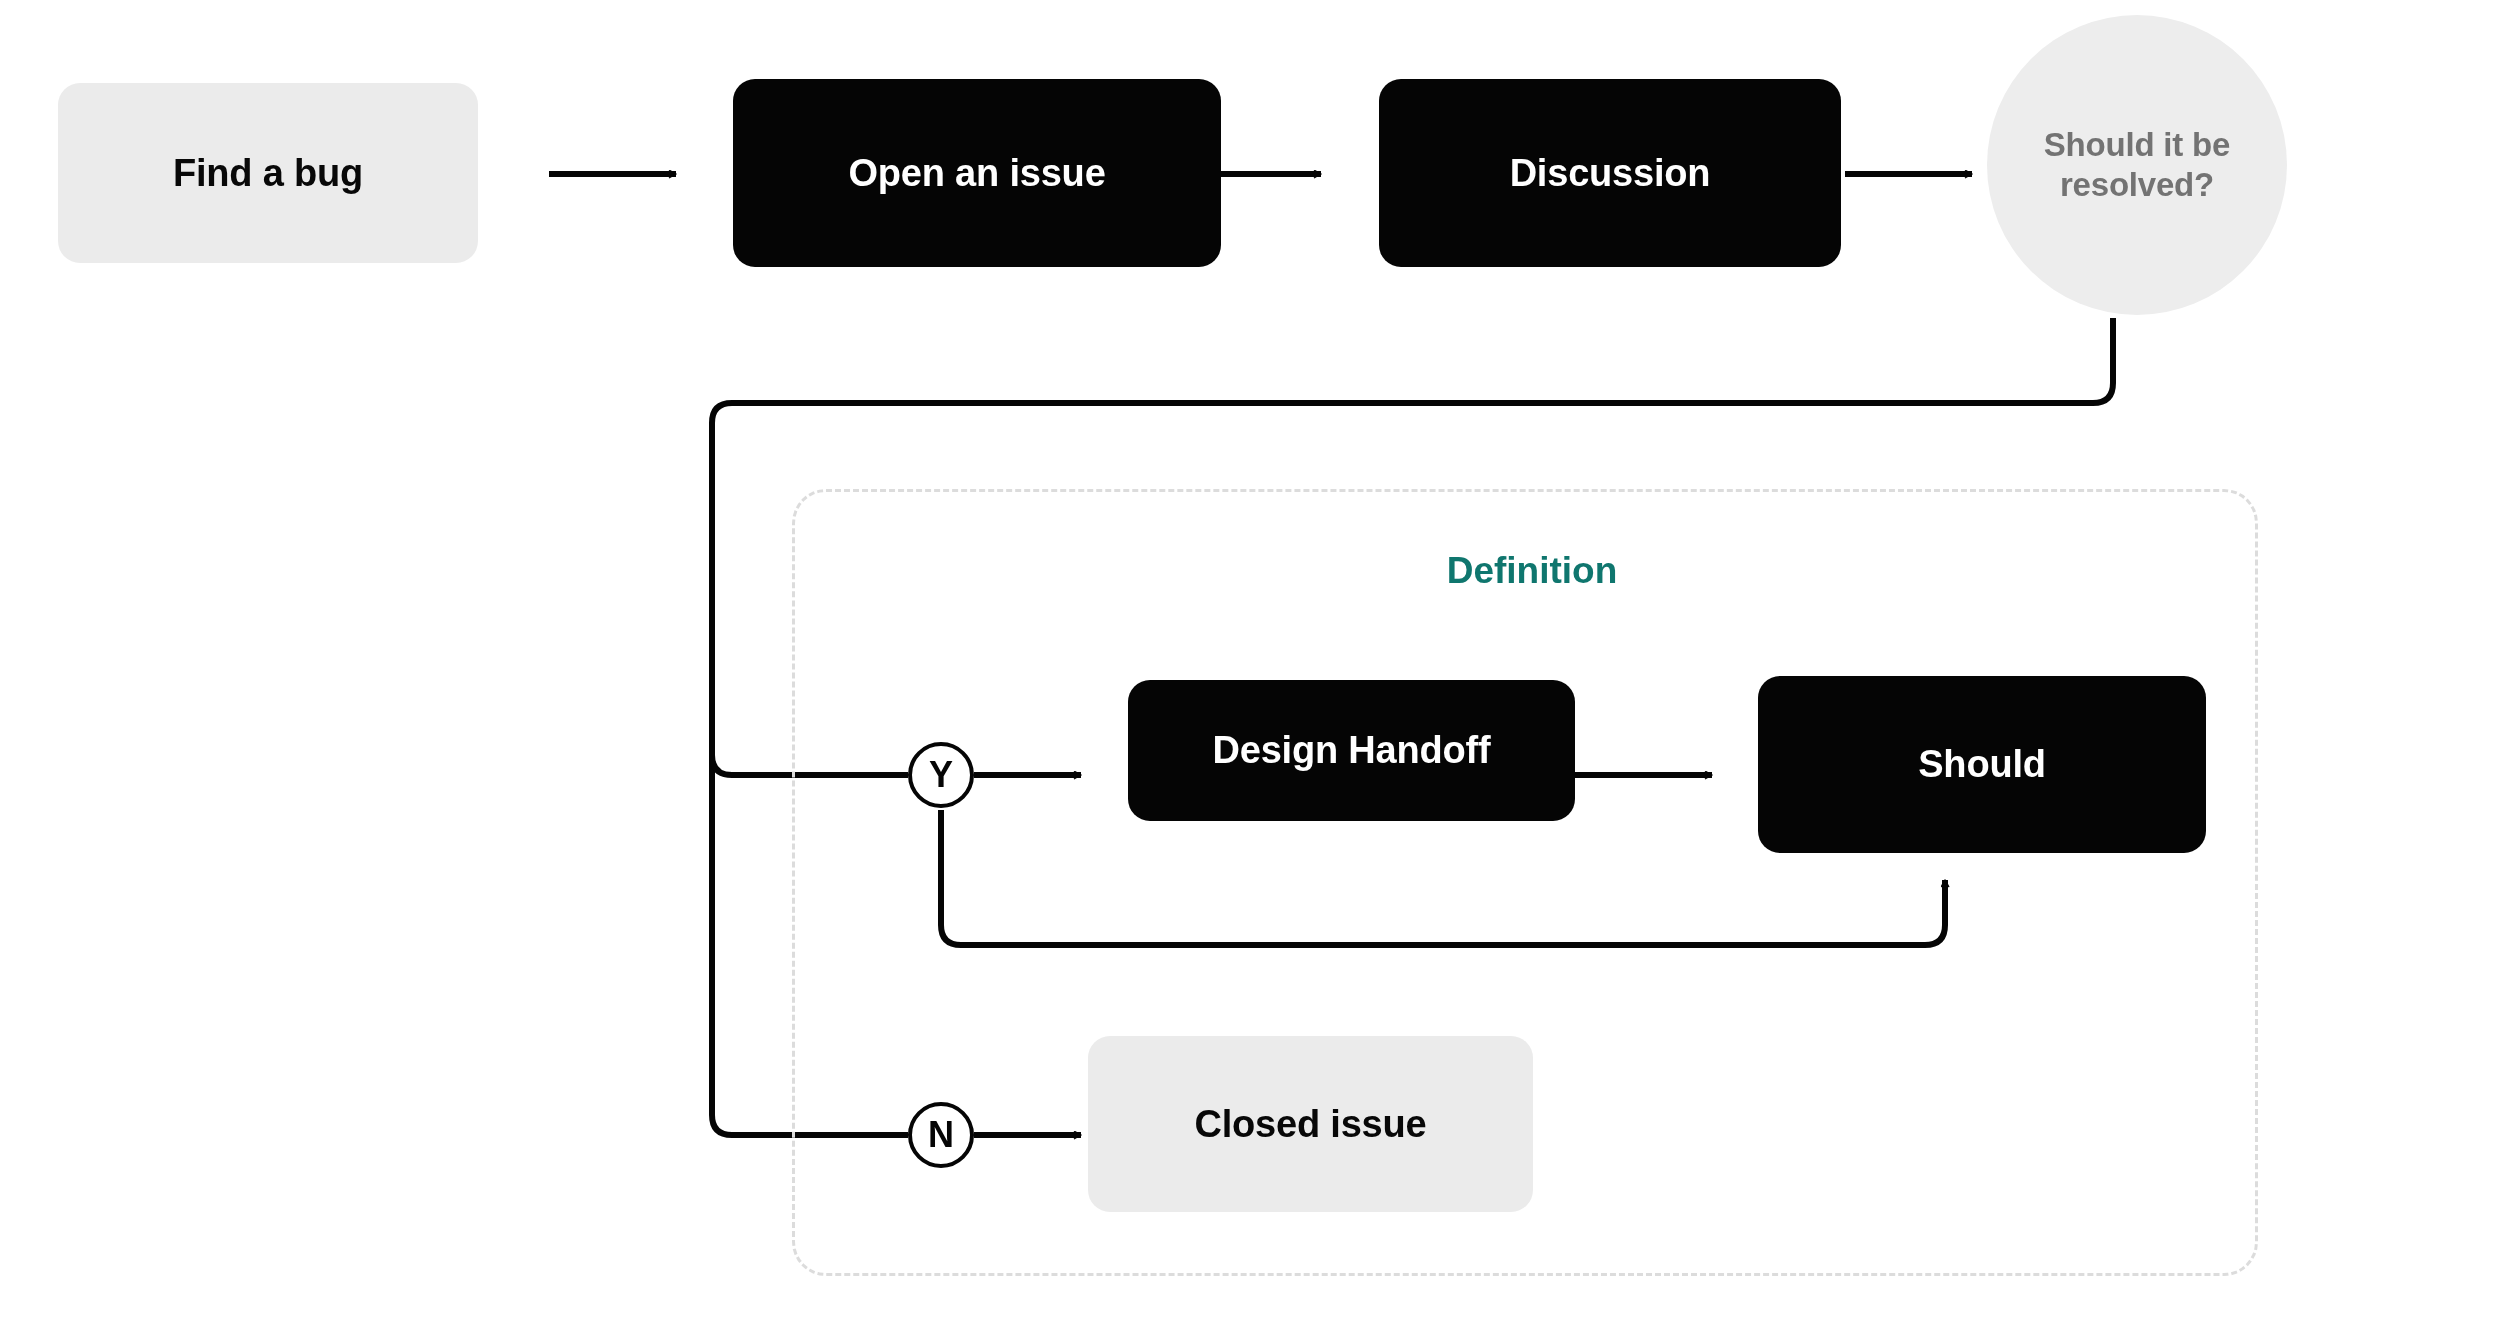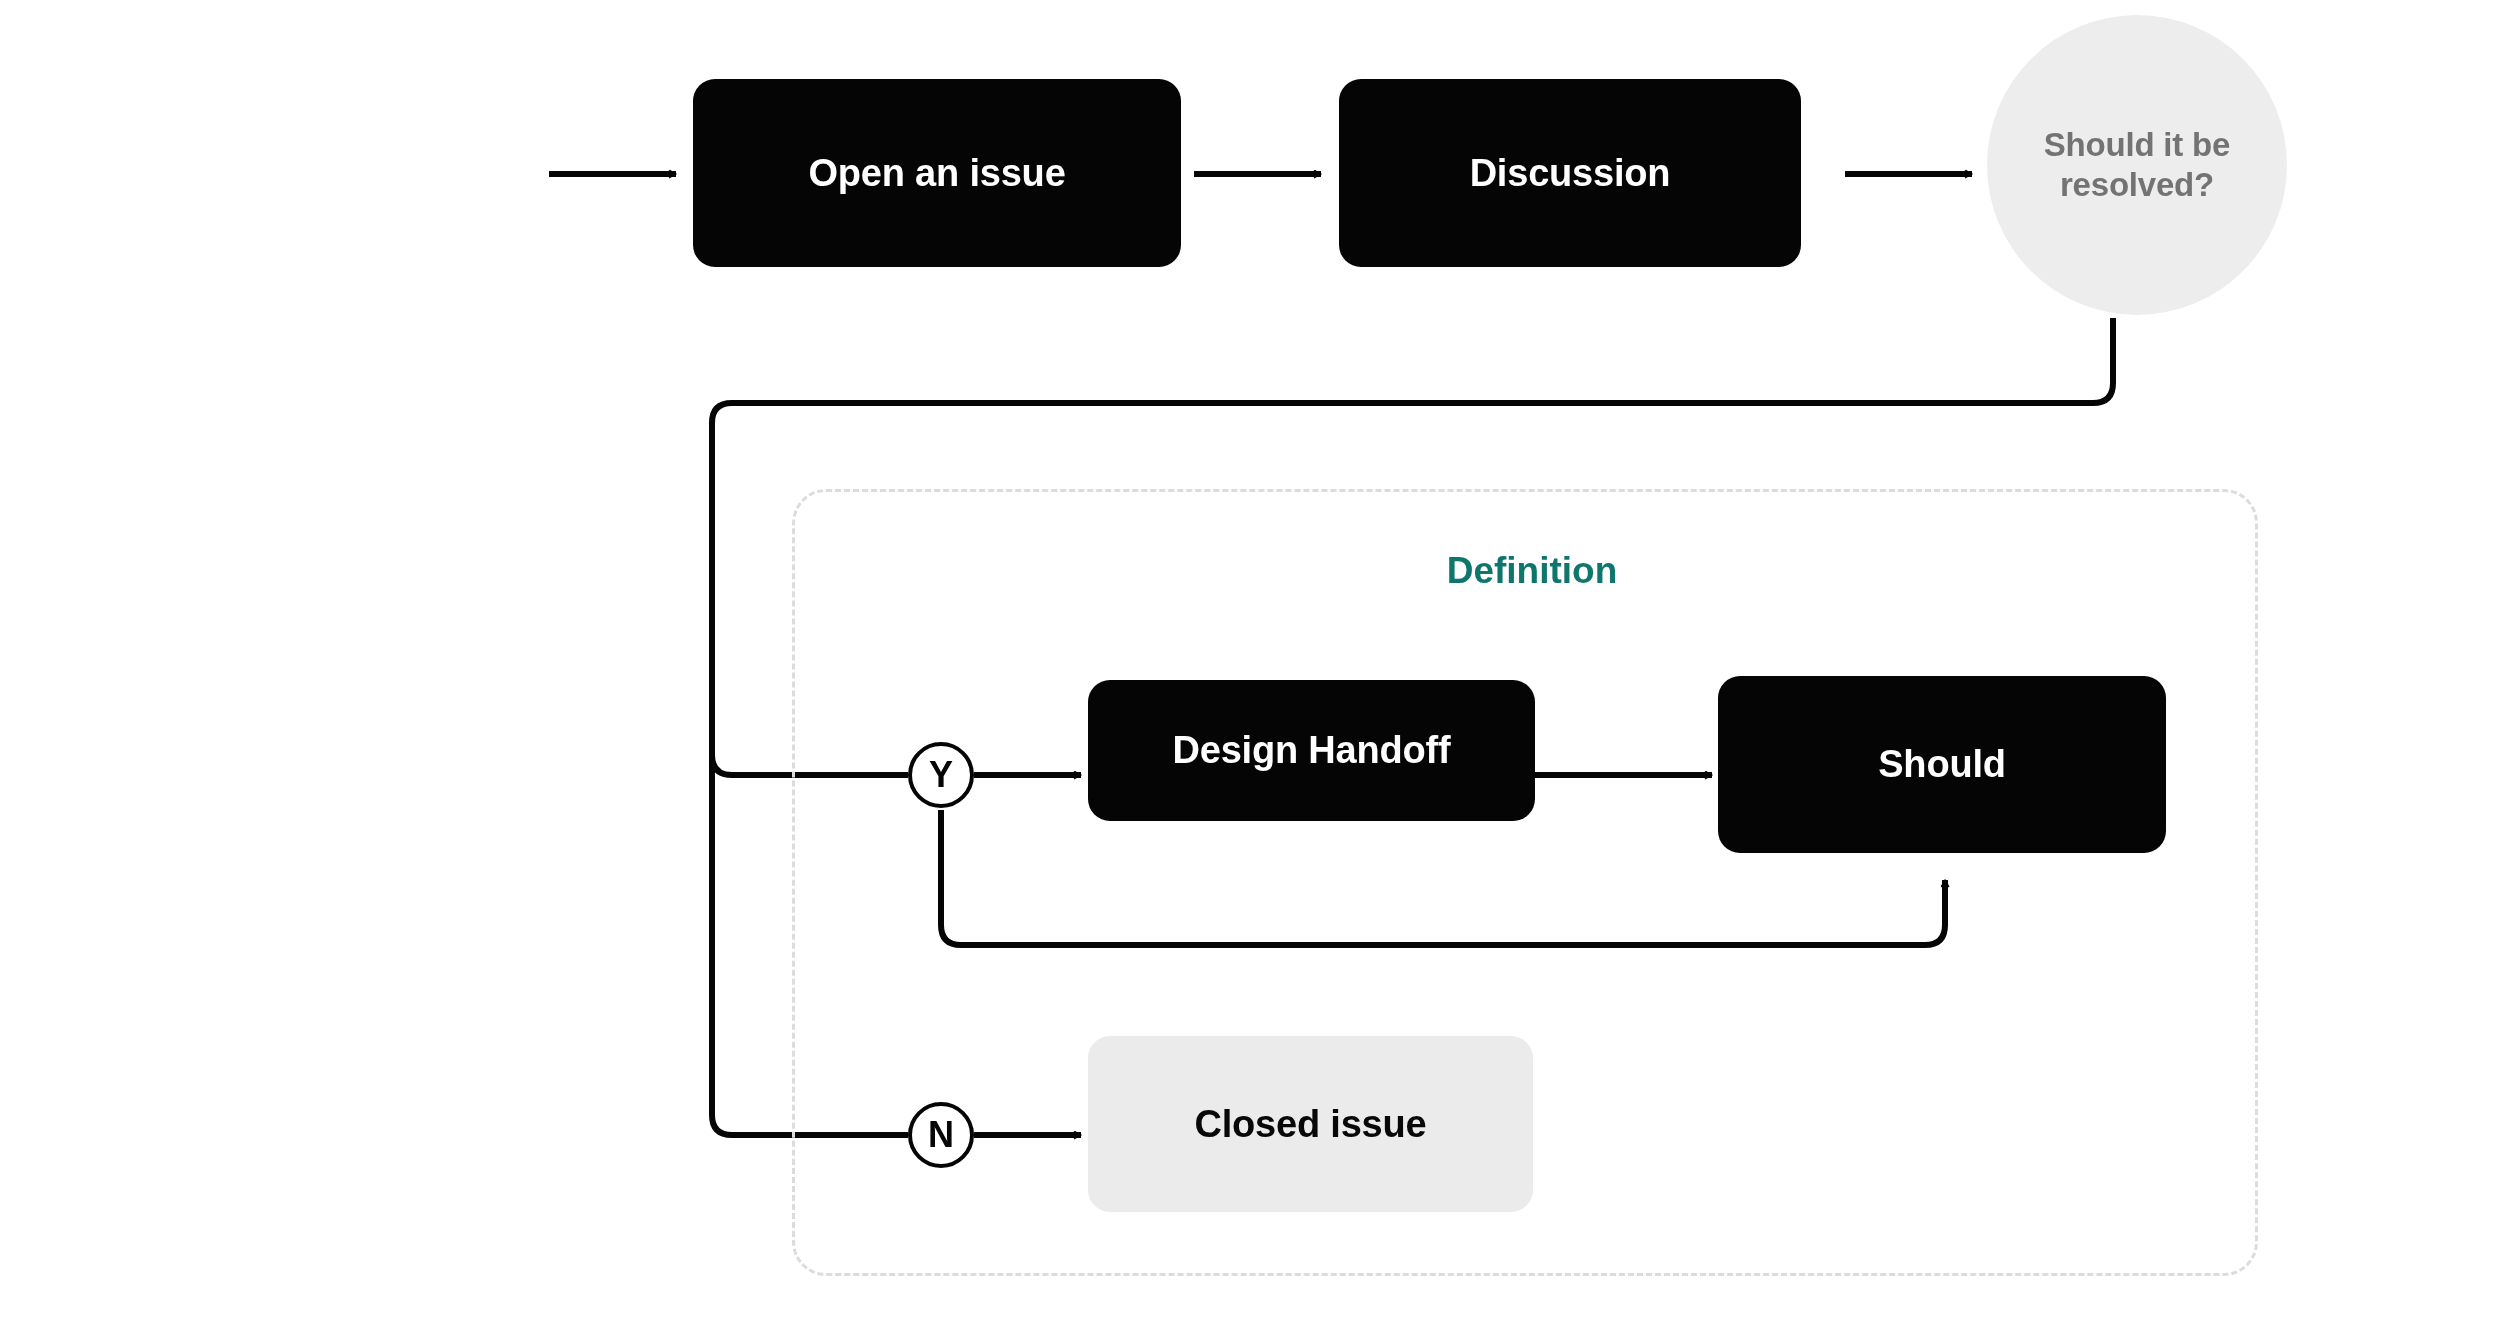--- a/index.html
+++ b/index.html
@@ -35,20 +35,21 @@
     text-align: center;
     box-sizing: border-box;
     font-weight: bold;
     letter-spacing: -0.2px;
     line-height: 1.22;
   }
   .node-dark {
     background: #050505;
     color: #ffffff;
     border-radius: 22px;
+    margin-left: 40px;
   }
   .node-light {
     background: #ebebeb;
     color: #080808;
     border-radius: 22px;
   }
   .node-circle {
     background: #ededed;
     color: #737373;
     border-radius: 50%;
@@ -127,20 +128,23 @@
                L 1945 880" marker-end="url(#arrow)"></path>
 
       <path d="M 974 1135 L 1081 1135" marker-end="url(#arrow)"></path>
     </g>
   </svg>
 
   <div class="group-box" style="left:792px; top:489px; width:1466px; height:787px;"></div>
 
   <div class="group-title" style="left:1292px; top:550px; width:480px; font-size:37px;">Definition</div>
 
+  <div class="node node-light" style="left:58px; top:83px; width:420px; height:180px; font-size:38px;">
+    <span>Find a bug</span>
+  </div>
 
   <div class="node node-dark" style="left:693px; top:79px; width:488px; height:188px; font-size:38px;">
     <span>Open an issue</span>
   </div>
 
   <div class="node node-dark" style="left:1339px; top:79px; width:462px; height:188px; font-size:38px;text-align:center;">
     <span>Discussion</span>
   </div>
 
   <div class="node node-circle" style="left:1987px; top:15px; width:300px; height:300px; font-size:33px;">

